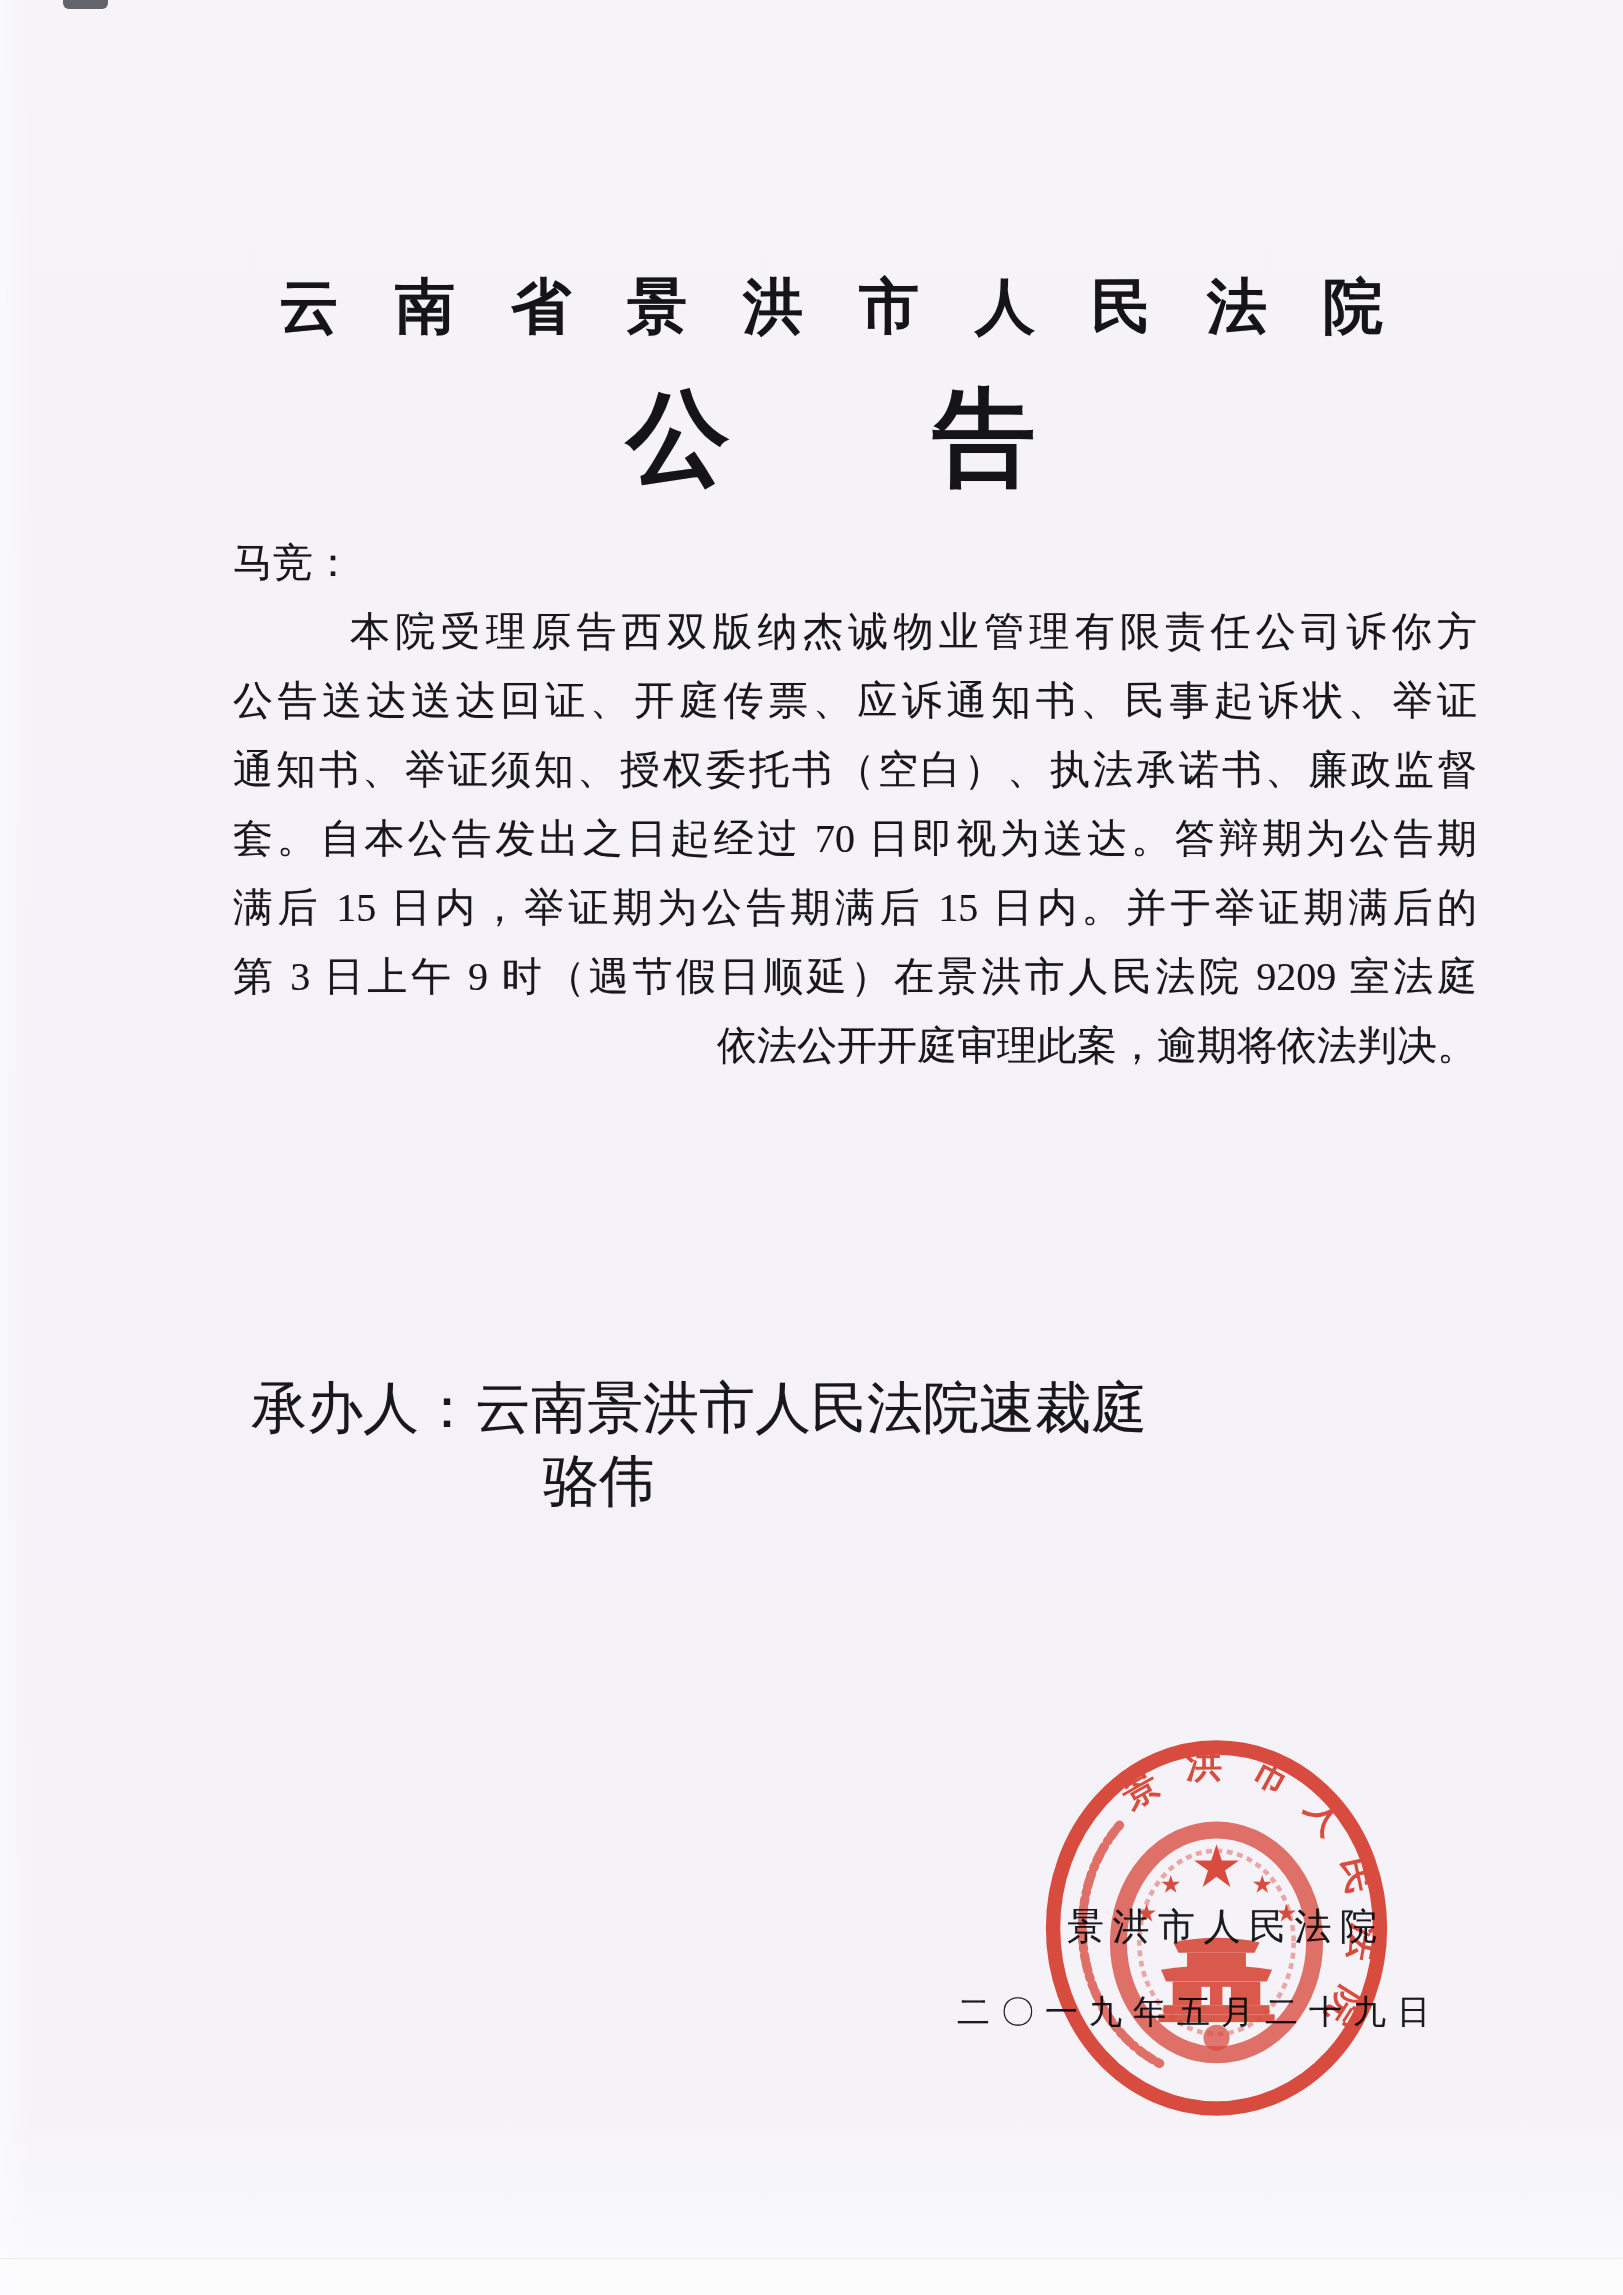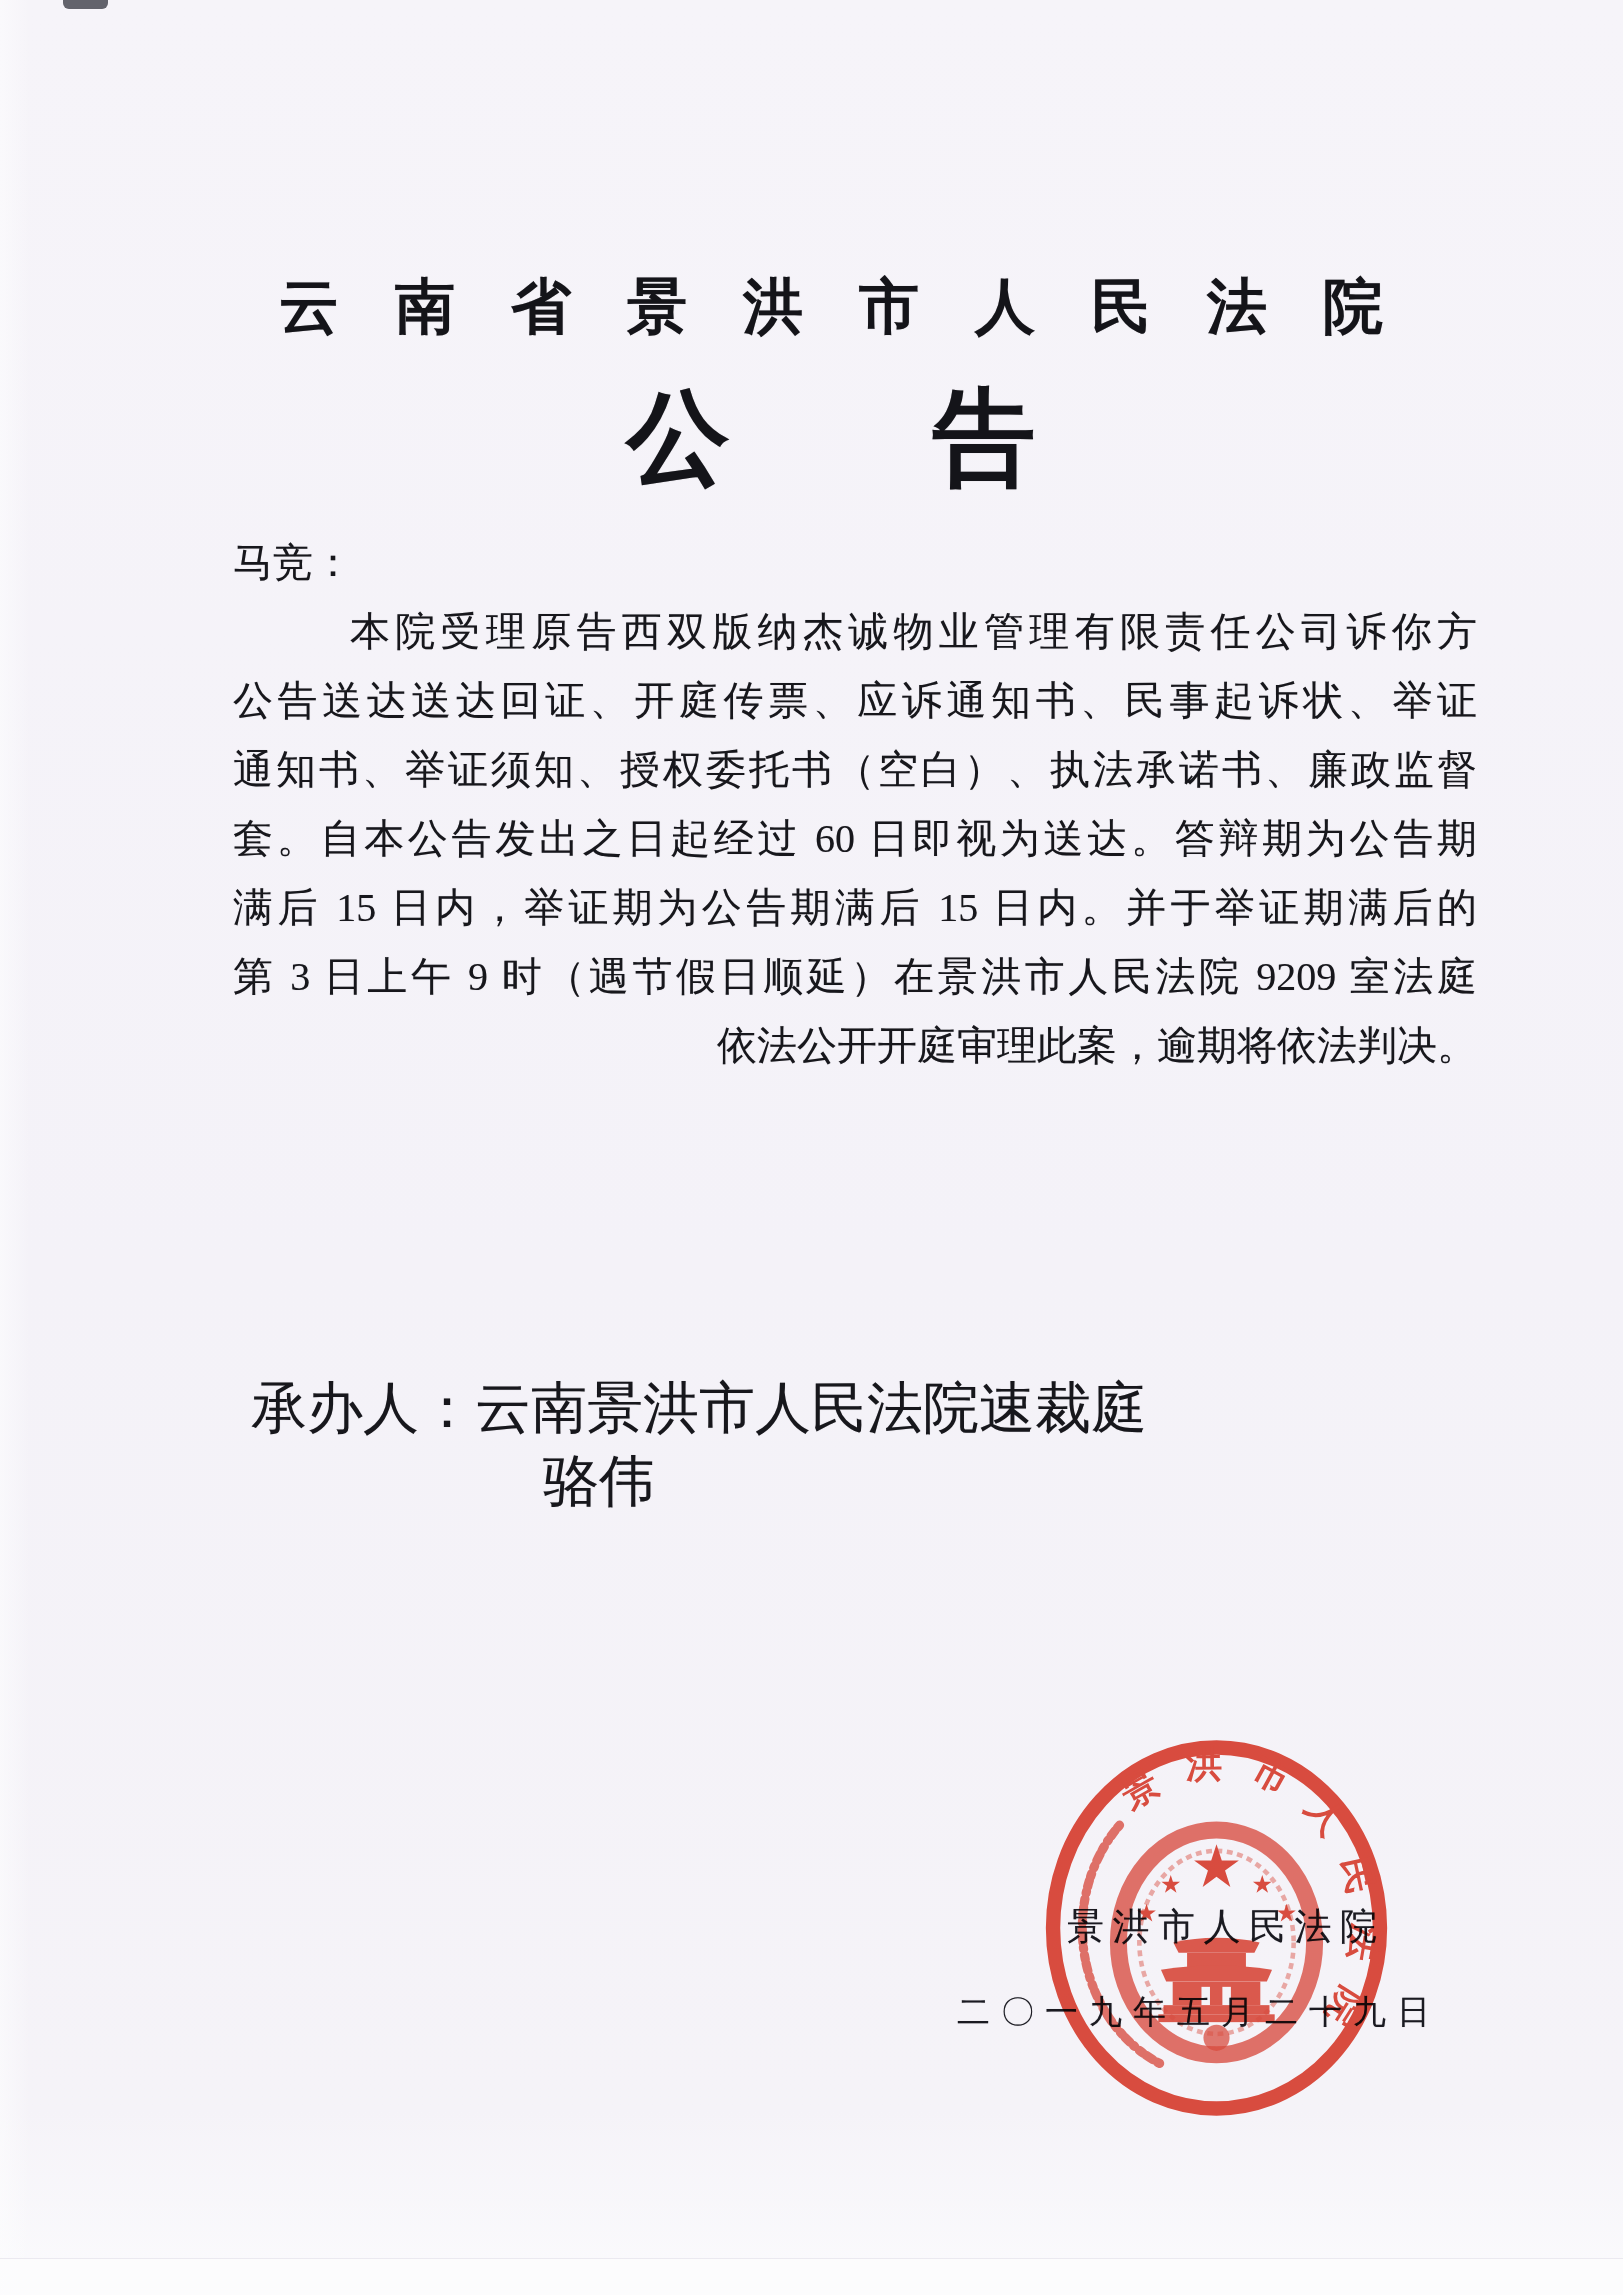--- a/index.html
+++ b/index.html
@@ -64,21 +64,21 @@
   <div class="edge-strip"></div>
 
   <div class="doc-title">云南省景洪市人民法院</div>
   <div class="notice-title">公告</div>
 
   <div class="body-block">
     <div>马竞：</div>
     <div class="jline first">本院受理原告西双版纳杰诚物业管理有限责任公司诉你方</div>
     <div class="jline">公告送达送达回证、开庭传票、应诉通知书、民事起诉状、举证</div>
     <div class="jline">通知书、举证须知、授权委托书（空白）、执法承诺书、廉政监督</div>
-    <div class="jline">套。自本公告发出之日起经过 60 日即视为送达。答辩期为公告期</div>
+    <div class="jline">套。自本公告发出之日起经过 70 日即视为送达。答辩期为公告期</div>
     <div class="jline">满后 15 日内，举证期为公告期满后 15 日内。并于举证期满后的</div>
     <div class="jline">第 3 日上午 9 时（遇节假日顺延）在景洪市人民法院 9209 室法庭</div>
     <div class="lastline">依法公开开庭审理此案，逾期将依法判决。</div>
   </div>
 
   <div class="handler-block">
     <div><span>承办人：</span><span>云南景洪市人民法院速裁庭</span></div>
     <div class="handler-name">骆伟</div>
   </div>
 

